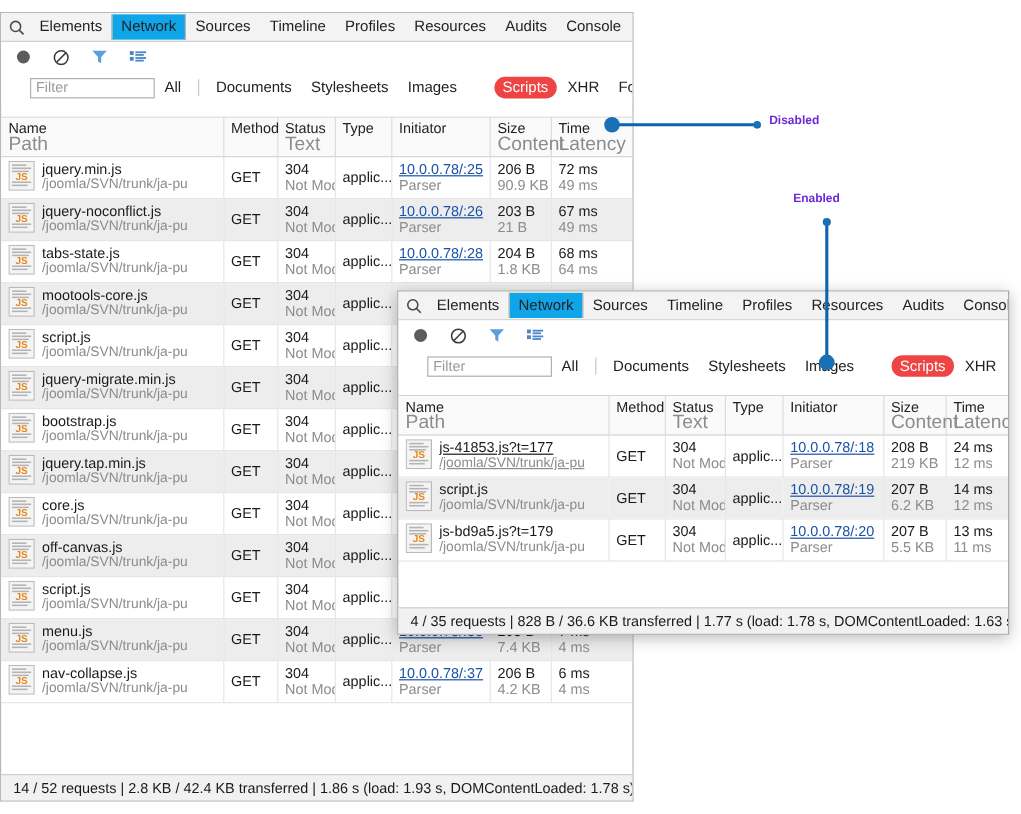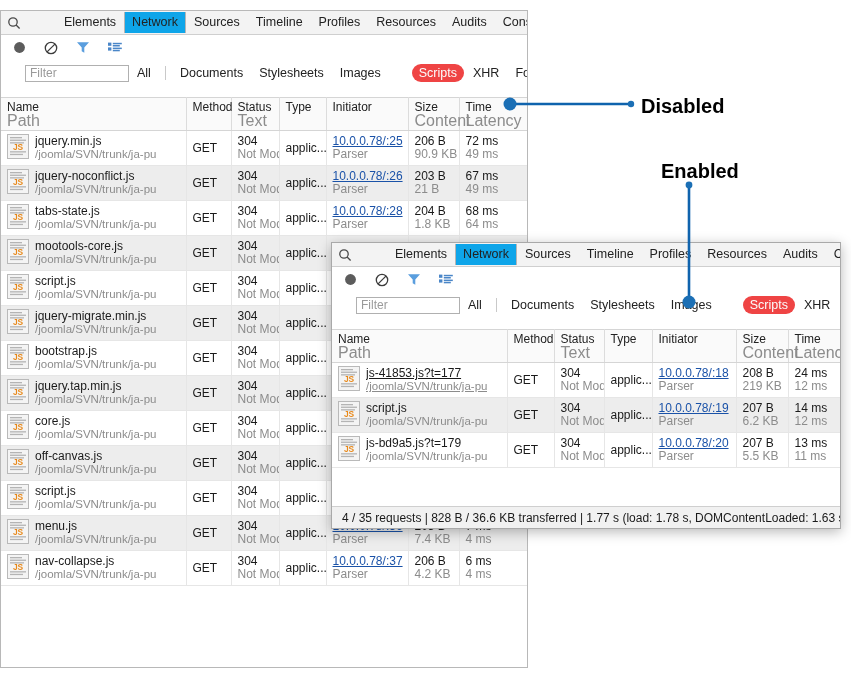--- a/index.html
+++ b/index.html
@@ -23,21 +23,20 @@
   }
 
   
   .tabstrip{
     display:flex;align-items:center;
     height:24px;
     background:#f3f3f3;
     border-bottom:1px solid #cfcfcf;
     padding:0 2px;
     box-sizing:border-box;
-    gap:31px;
   }
   .search-icon{
     width:22px;height:22px;display:flex;align-items:center;justify-content:center;
     flex:0 0 auto;
   }
   .search-icon svg{display:block;}
   .tab{
     padding:3px 7px 4px 7px;
     font-size:12.5px;color:#222;
     white-space:nowrap;
@@ -129,21 +128,21 @@
   .statusbar{
     position:absolute;left:0;right:0;bottom:0;
     height:22px;line-height:22px;
     background:#f1f1f1;border-top:1px solid #cfcfcf;
     font-size:12px;color:#1a1a1a;padding-left:10px;
     box-sizing:border-box;white-space:nowrap;overflow:hidden;
   }
 
   
   .callout-label{
-    position:absolute;color:#000000;font-weight:bold;font-size:20px;
+    position:absolute;color:#6d28d9;font-weight:bold;font-size:10px;
     white-space:nowrap;
   }
   .callout-svg{position:absolute;left:0;top:0;pointer-events:none;}
 
   .table-clip{position:absolute;left:0;right:0;overflow:hidden;}
 </style>
 </head>
 <body>
 
 <div class="devtools" id="main-window" style="left:0px;top:10px;width:528px;height:658px;">
@@ -835,20 +834,21 @@
               <div class="two right">
                 <span class="a">6 ms</span>
                 <span class="b">4 ms</span>
               </div>
             </td>
           </tr>
         </tbody>
     </table>
   </div>
 
+  <div class="statusbar">14 / 52 requests | 2.8 KB / 42.4 KB transferred | 1.86 s (load: 1.93 s, DOMContentLoaded: 1.78 s)</div>
 </div>
 
 <div class="devtools inner" id="inner-window" style="left:331px;top:242px;width:510px;height:287px;">
 
   <div class="tabstrip">
     <span class="search-icon">
       <svg width="14" height="14" viewBox="0 0 14 14">
           <circle cx="6" cy="6" r="4.2" fill="none" stroke="#4a4a4a" stroke-width="1.3"></circle>
           <line x1="9.1" y1="9.1" x2="12.6" y2="12.6" stroke="#4a4a4a" stroke-width="1.4"></line>
         </svg>

